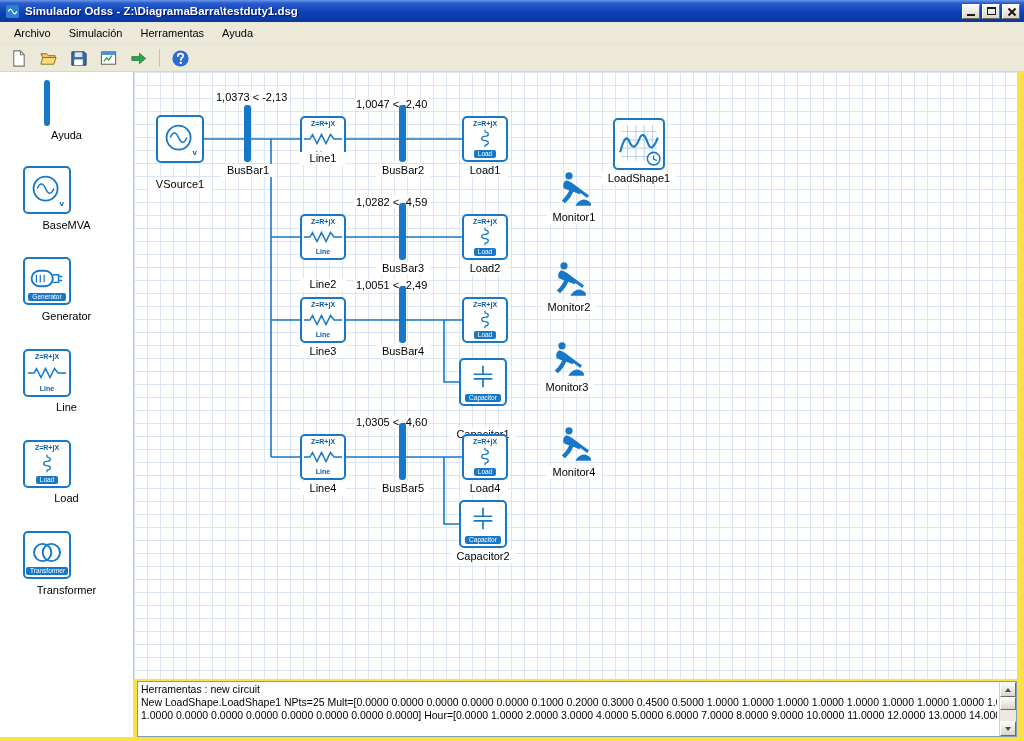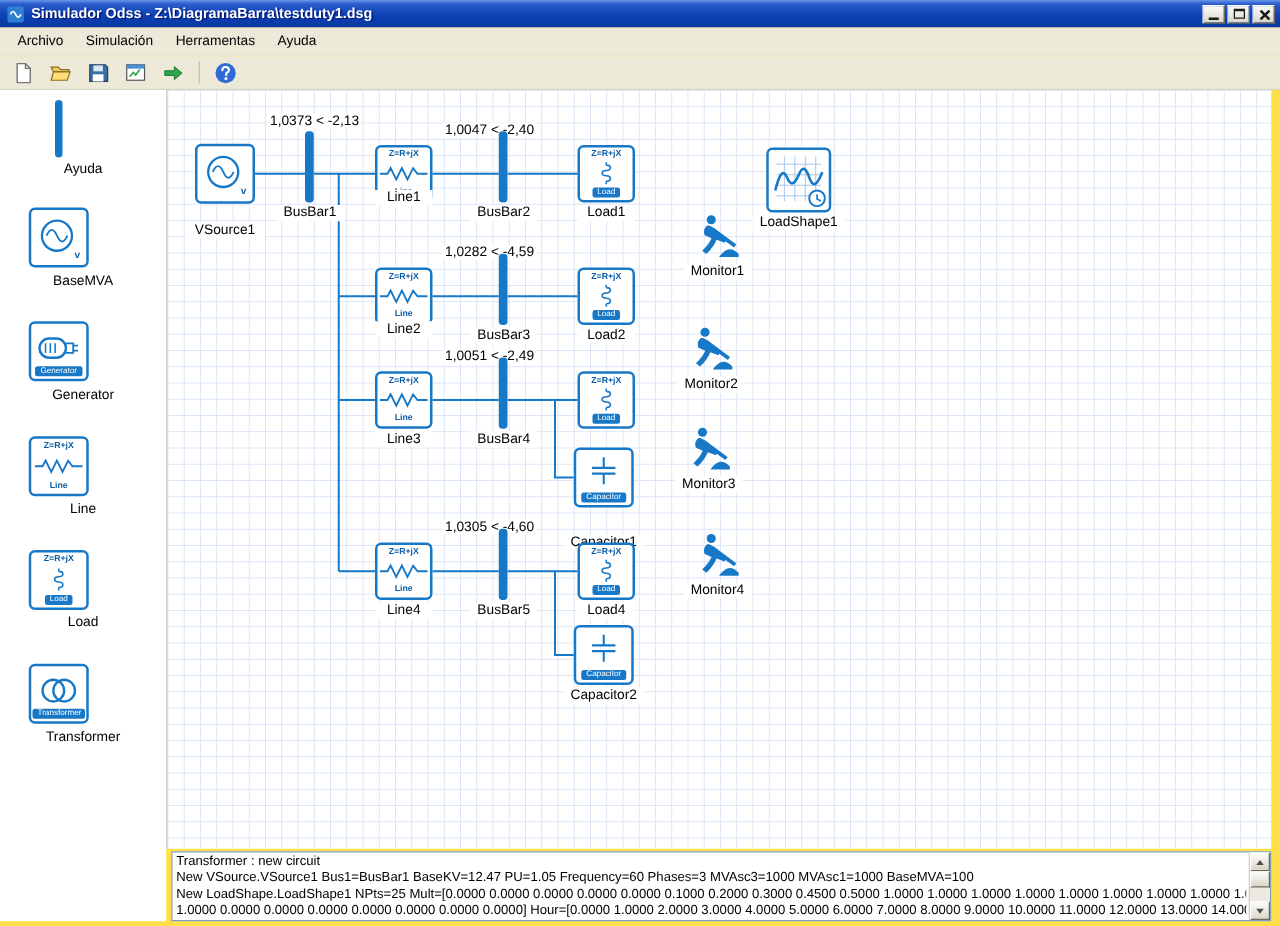--- a/index.html
+++ b/index.html
@@ -326,21 +326,21 @@
     </div>
     <div class="nlabel" style="left:413px;top:139px;width:54px">Monitor1</div>
 
     <div class="comp" style="left:166px;top:142px">
       <div class="ztxt">Z=R+jX</div>
       <svg class="mid-res" viewBox="0 0 40 14">
           <use href="#sym-resistor"></use>
         </svg>
       <div class="tag-blue">Line</div>
     </div>
-    <div class="nlabel" style="left:166px;top:185px;width:46px">Line2</div>
+    <div class="nlabel" style="left:166px;top:206px;width:46px">Line2</div>
 
     <div class="busbar" style="left:265px;top:131px"></div>
     <div class="nlabel" style="left:242px;top:190px;width:54px">BusBar3</div>
 
     <div class="comp" style="left:328px;top:142px">
       <div class="ztxt">Z=R+jX</div>
       <svg class="mid-coil" viewBox="0 0 20 24">
           <use href="#sym-coil"></use>
         </svg>
       <div class="strip">Load</div>
@@ -422,22 +422,21 @@
     <div class="monitor" style="left:420px;top:353px">
       <svg viewBox="0 0 32 32">
           <use href="#sym-worker"></use>
         </svg>
     </div>
     <div class="nlabel" style="left:413px;top:394px;width:54px">Monitor4</div>
   </div>
 
   <div id="logpanel">
     <div class="logtext">
-      <div class="logline">Transformer : new circuit</div>
-      <div class="logline">New VSource.VSource1 Bus1=BusBar1 BaseKV=12.47 PU=1.05 Frequency=60 Phases=3 MVAsc3=1000 MVAsc1=1000 BaseMVA=100</div>
+      <div class="logline">Herramentas : new circuit</div>
       <div class="logline">New LoadShape.LoadShape1 NPts=25 Mult=[0.0000 0.0000 0.0000 0.0000 0.0000 0.1000 0.2000 0.3000 0.4500 0.5000 1.0000 1.0000 1.0000 1.0000 1.0000 1.0000 1.0000 1.0000 1.0000</div>
       <div class="logline">1.0000 0.0000 0.0000 0.0000 0.0000 0.0000 0.0000 0.0000] Hour=[0.0000 1.0000 2.0000 3.0000 4.0000 5.0000 6.0000 7.0000 8.0000 9.0000 10.0000 11.0000 12.0000 13.0000 14.0000</div>
     </div>
     <div class="vscroll">
       <div class="sbtn up">
           <span class="tri-up"></span>
         </div>
       <div class="sthumb"></div>
       <div class="sbtn down">
           <span class="tri-down"></span>

